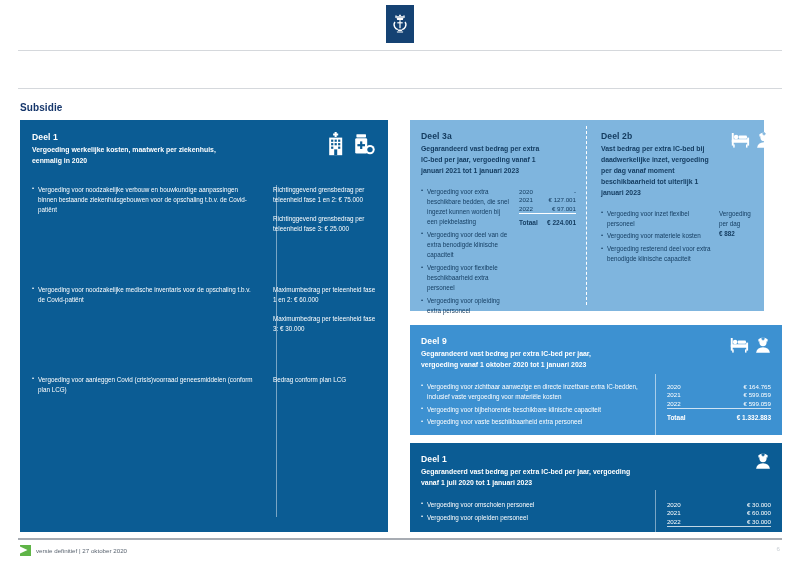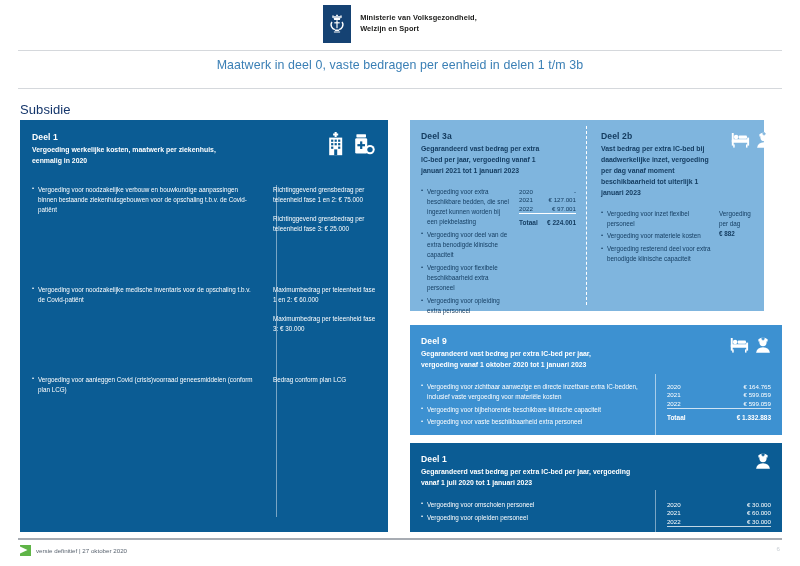--- a/index.html
+++ b/index.html
@@ -36,21 +36,21 @@
     position:absolute;left:0;top:58px;width:800px;text-align:center;
     font-size:12.4px;color:#3a7fb5;letter-spacing:.1px;
   }
 
   .rule-title{
     position:absolute;left:18px;top:88px;width:764px;height:1px;background:#d5d8dc;
   }
 
   .section-label{
     position:absolute;left:20px;top:102px;
-    font-size:13px;font-weight:400;color:#15366b;letter-spacing:.1px;
+    font-size:10px;font-weight:700;color:#15366b;letter-spacing:.1px;
   }
 
   
   .panel{position:absolute;box-sizing:border-box;}
   .p-dark{background:#0b5c94;color:#ffffff;}
   .p-mid{background:#3d91d1;color:#ffffff;}
   .p-light{background:#7fb5de;color:#123a5e;}
 
   .panel-head{font-size:8.6px;font-weight:700;letter-spacing:.1px;}
   .panel-sub{font-size:6.9px;font-weight:700;line-height:1.58;margin-top:3px;}
@@ -121,27 +121,24 @@
           <path d="M5.6 5 h6.8 l-0.5 2.1 h-5.8 Z"></path>
           <rect x="8.4" y="7.2" width="1.2" height="8"></rect>
           <rect x="6.3" y="9.2" width="5.4" height="1.2"></rect>
           <path d="M3.6 8.6 q-2.2 2.2 -0.6 5.6 q1.2 2.4 3.6 3 l0.5 -1.3 q-2 -0.7 -2.9 -2.5 q-1 -2.2 0.3 -3.8 Z"></path>
           <path d="M14.4 8.6 q2.2 2.2 0.6 5.6 q-1.2 2.4 -3.6 3 l-0.5 -1.3 q2 -0.7 2.9 -2.5 q1 -2.2 -0.3 -3.8 Z"></path>
           <path d="M6.6 16.4 h4.8 l-0.6 1.5 h-3.6 Z"></path>
           <rect x="5.8" y="18.4" width="6.4" height="1.1" rx="0.4"></rect>
         </g>
       </svg>
     </div>
-    <div class="ministry-name">Ministerie van Volksgezondheid,
-Welzijn en Sport</div>
   </div>
 
   <div class="rule-top"></div>
 
-  <div class="doc-title">Maatwerk in deel 0, vaste bedragen per eenheid in delen 1 t/m 3b</div>
 
   <div class="rule-title"></div>
 
   <div class="section-label">Subsidie</div>
 
   <div class="panel p-dark" style="left:20px;top:120px;width:368px;height:412px;padding:12px 12px 0 12px;">
 
     <div class="panel-head">Deel 1</div>
     <div class="panel-sub" style="white-space:pre-line;width:250px;">Vergoeding werkelijke kosten, maatwerk per ziekenhuis,
 eenmalig in 2020</div>

